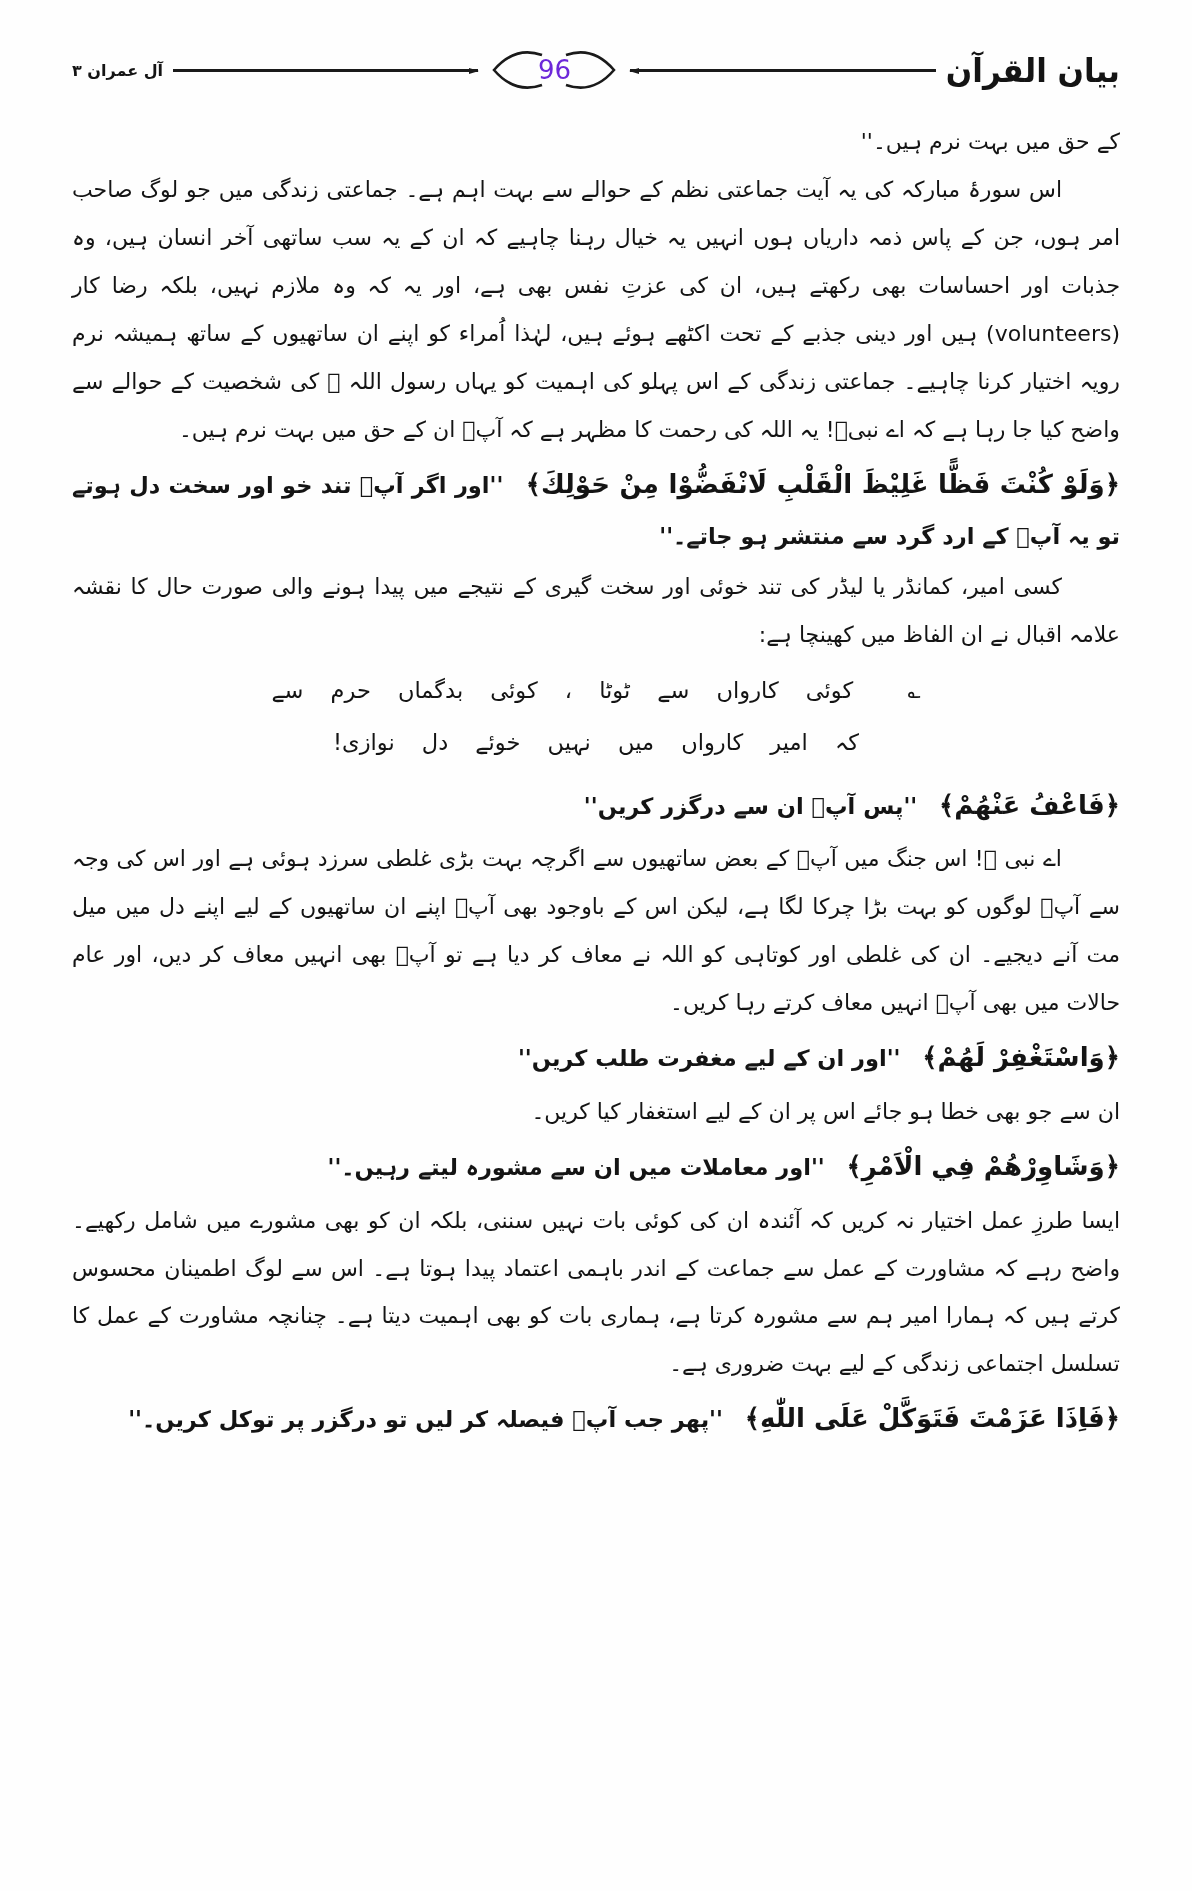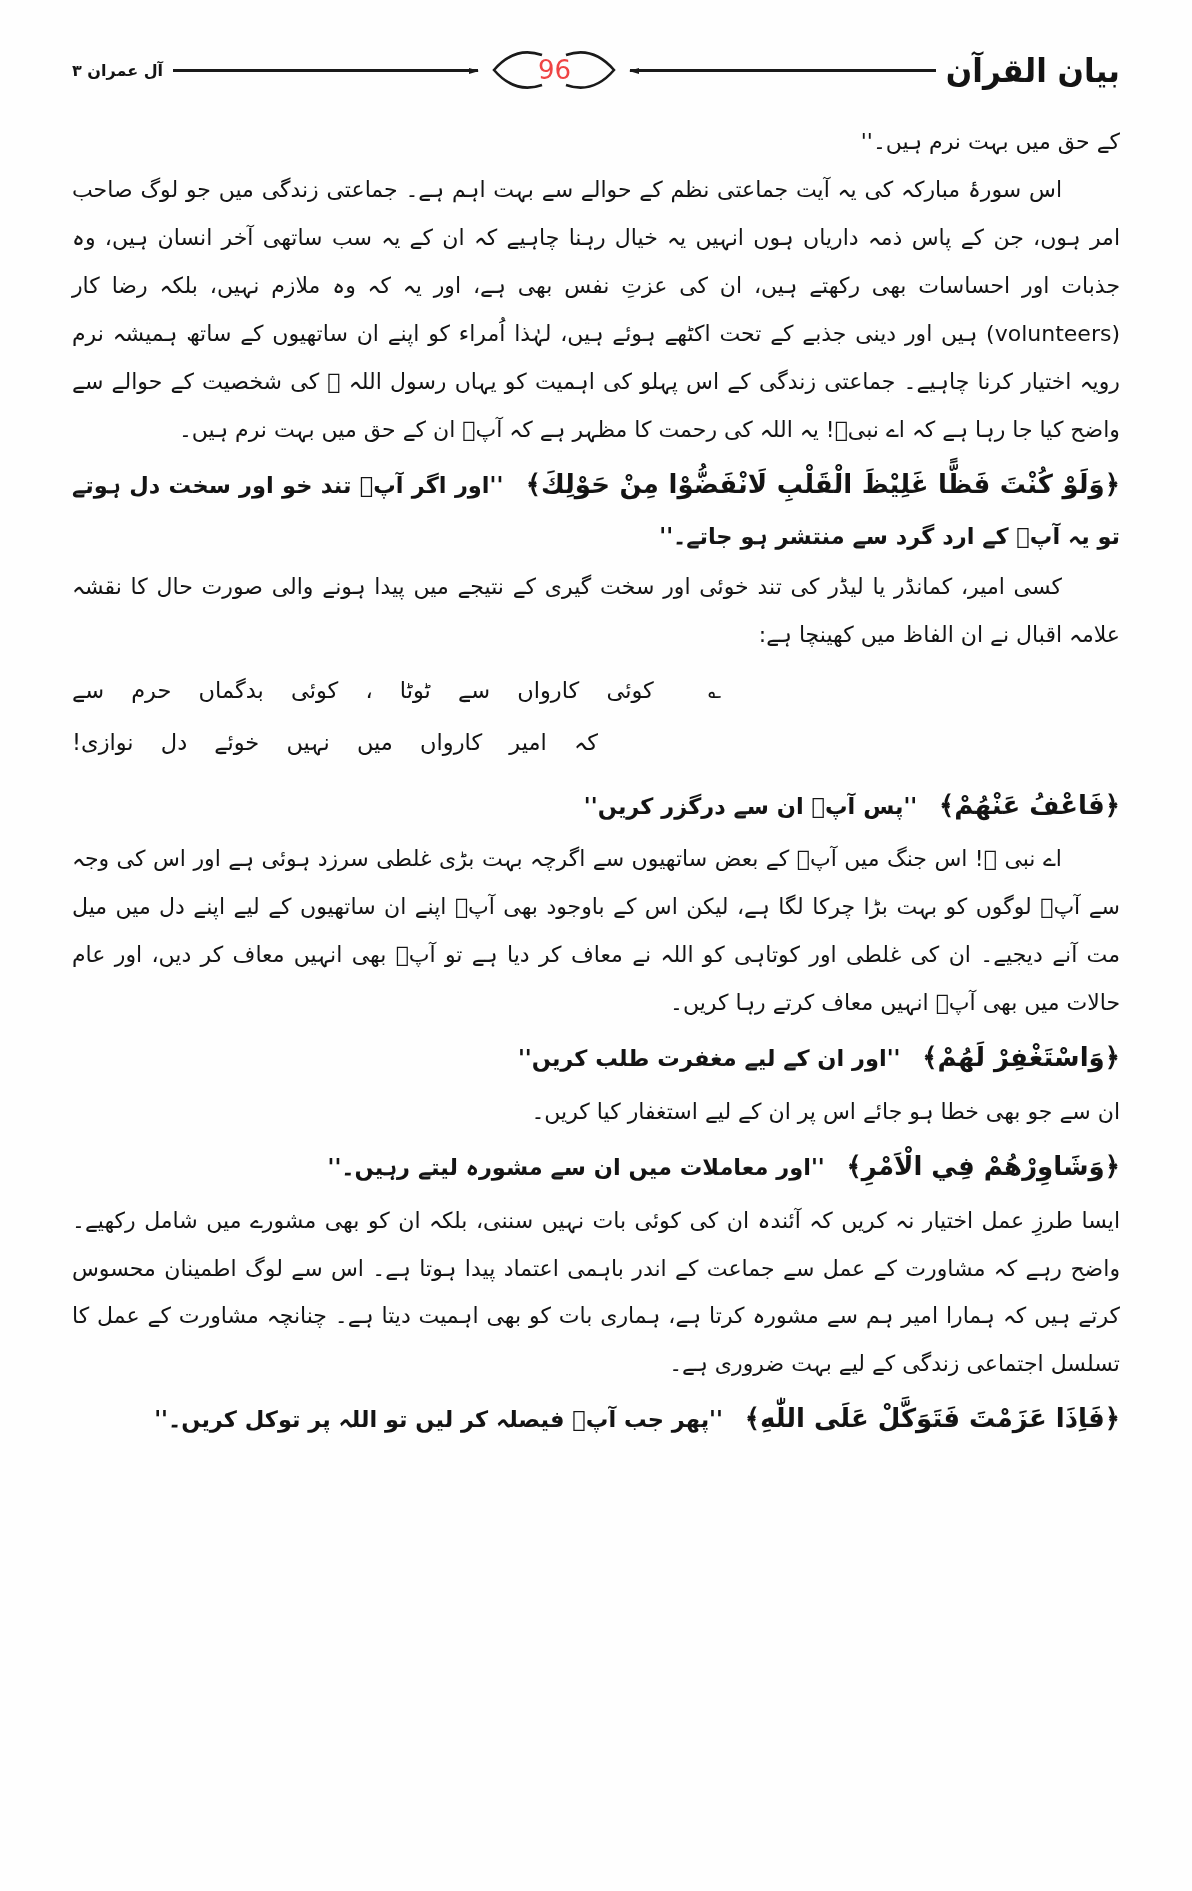--- a/index.html
+++ b/index.html
@@ -56,21 +56,21 @@
     height:48px;
     display:flex;
     align-items:center;
     justify-content:center;
     flex:0 0 auto;
   }
   .cartouche svg { position:absolute; inset:0; }
   .cartouche .pagenum {
     position:relative;
     font-size:26px;
-    color:#ef4444;
+    color:#6d28d9;
     direction:ltr;
     z-index:2;
   }
   
   .content {
     font-size:22px;
     line-height:2.18;
     text-align:justify;
   }
   .content p.para { margin:0; }
@@ -81,21 +81,21 @@
   }
   .content .arabic {
     font-size:26px;
     letter-spacing:0.5px;
     margin-left:14px;
   }
   .content .translation {
     font-size:22.5px;
   }
   .poetry {
-    text-align:left;
+    text-align:center;
     margin:6px 0 8px 0;
   }
   .poetry-line {
     line-height:2.3;
     word-spacing:20px;
     font-size:22.5px;
   }
 </style>
 </head>
 <body>
@@ -124,16 +124,16 @@
       <div class="poetry">
         <div class="poetry-line">؎&nbsp;&nbsp;کوئی کارواں سے ٹوٹا ، کوئی بدگماں حرم سے</div>
         <div class="poetry-line">کہ امیر کارواں میں نہیں خوئے دل نوازی!</div>
       </div>
       <p class="verse"><span class="arabic">﴿فَاعْفُ عَنْهُمْ﴾</span><span class="translation"> ''پس آپؐ ان سے درگزر کریں''</span></p>
       <p class="para indent">اے نبی ﷺ! اس جنگ میں آپؐ کے بعض ساتھیوں سے اگرچہ بہت بڑی غلطی سرزد ہوئی ہے اور اس کی وجہ سے آپؐ لوگوں کو بہت بڑا چرکا لگا ہے، لیکن اس کے باوجود بھی آپؐ اپنے ان ساتھیوں کے لیے اپنے دل میں میل مت آنے دیجیے۔ ان کی غلطی اور کوتاہی کو اللہ نے معاف کر دیا ہے تو آپؐ بھی انہیں معاف کر دیں، اور عام حالات میں بھی آپؐ انہیں معاف کرتے رہا کریں۔</p>
       <p class="verse"><span class="arabic">﴿وَاسْتَغْفِرْ لَهُمْ﴾</span><span class="translation"> ''اور ان کے لیے مغفرت طلب کریں''</span></p>
       <p class="para">ان سے جو بھی خطا ہو جائے اس پر ان کے لیے استغفار کیا کریں۔</p>
       <p class="verse"><span class="arabic">﴿وَشَاوِرْهُمْ فِي الْاَمْرِ﴾</span><span class="translation"> ''اور معاملات میں ان سے مشورہ لیتے رہیں۔''</span></p>
       <p class="para">ایسا طرزِ عمل اختیار نہ کریں کہ آئندہ ان کی کوئی بات نہیں سننی، بلکہ ان کو بھی مشورے میں شامل رکھیے۔ واضح رہے کہ مشاورت کے عمل سے جماعت کے اندر باہمی اعتماد پیدا ہوتا ہے۔ اس سے لوگ اطمینان محسوس کرتے ہیں کہ ہمارا امیر ہم سے مشورہ کرتا ہے، ہماری بات کو بھی اہمیت دیتا ہے۔ چنانچہ مشاورت کے عمل کا تسلسل اجتماعی زندگی کے لیے بہت ضروری ہے۔</p>
-      <p class="verse"><span class="arabic">﴿فَاِذَا عَزَمْتَ فَتَوَكَّلْ عَلَى اللّٰهِ﴾</span><span class="translation"> ''پھر جب آپؐ فیصلہ کر لیں تو اللہ پر توکل کریں۔''</span></p>
+      <p class="verse"><span class="arabic">﴿فَاِذَا عَزَمْتَ فَتَوَكَّلْ عَلَى اللّٰهِ﴾</span><span class="translation"> ''پھر جب آپؐ فیصلہ کر لیں تو درگزر پر توکل کریں۔''</span></p>
     </main>
 
 </div>
 
 </body></html>

